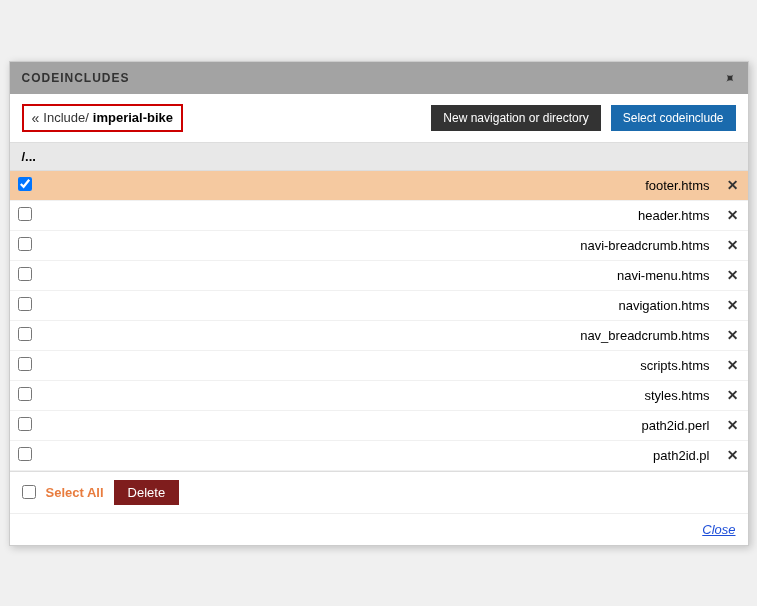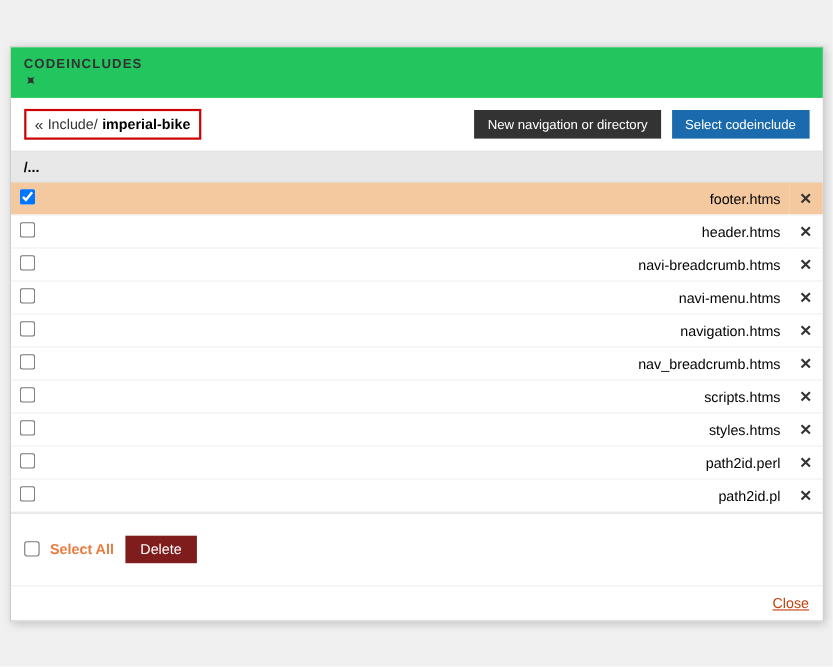--- a/index.html
+++ b/index.html
@@ -13,26 +13,25 @@
       width: 757px;
       height: 606px;
     }
     .dialog {
       background: #fff;
       border: 1px solid #ccc;
       width: 740px;
       box-shadow: 2px 2px 8px rgba(0,0,0,0.2);
     }
     .dialog-header {
-      background: #22c55e;
+      background: #a3a3a3;
       padding: 8px 12px;
       display: flex;
       justify-content: space-between;
-      align-items: flex-start;
-      flex-direction: column;
+      align-items: center;
     }
     .dialog-header-title {
       font-weight: bold;
       font-size: 12px;
       color: #333;
       letter-spacing: 1px;
     }
     .dialog-header-pin {
       font-size: 14px;
       color: #333;
@@ -125,21 +124,21 @@
       height: 14px;
       cursor: pointer;
     }
     .delete-icon {
       font-size: 14px;
       color: #333;
       cursor: pointer;
       font-weight: bold;
     }
     .footer-bar {
-      padding: 20px 12px;
+      padding: 8px 12px;
       display: flex;
       align-items: center;
       gap: 10px;
       border-top: 1px solid #ddd;
     }
     .select-all-checkbox {
       width: 14px;
       height: 14px;
       cursor: pointer;
     }
@@ -156,24 +155,25 @@
       padding: 5px 14px;
       font-size: 13px;
       cursor: pointer;
     }
     .dialog-footer {
       padding: 8px 12px;
       text-align: right;
       border-top: 1px solid #eee;
     }
     .close-link {
-      color: #c2410c;
+      color: #1d4ed8;
       text-decoration: underline;
       cursor: pointer;
       font-size: 13px;
+      font-style: italic;
     }
   </style>
 </head>
 <body>
 
 <div class="dialog">
 
   <div class="dialog-header">
     <span class="dialog-header-title">CODEINCLUDES</span>
     <span class="dialog-header-pin">✦</span>

